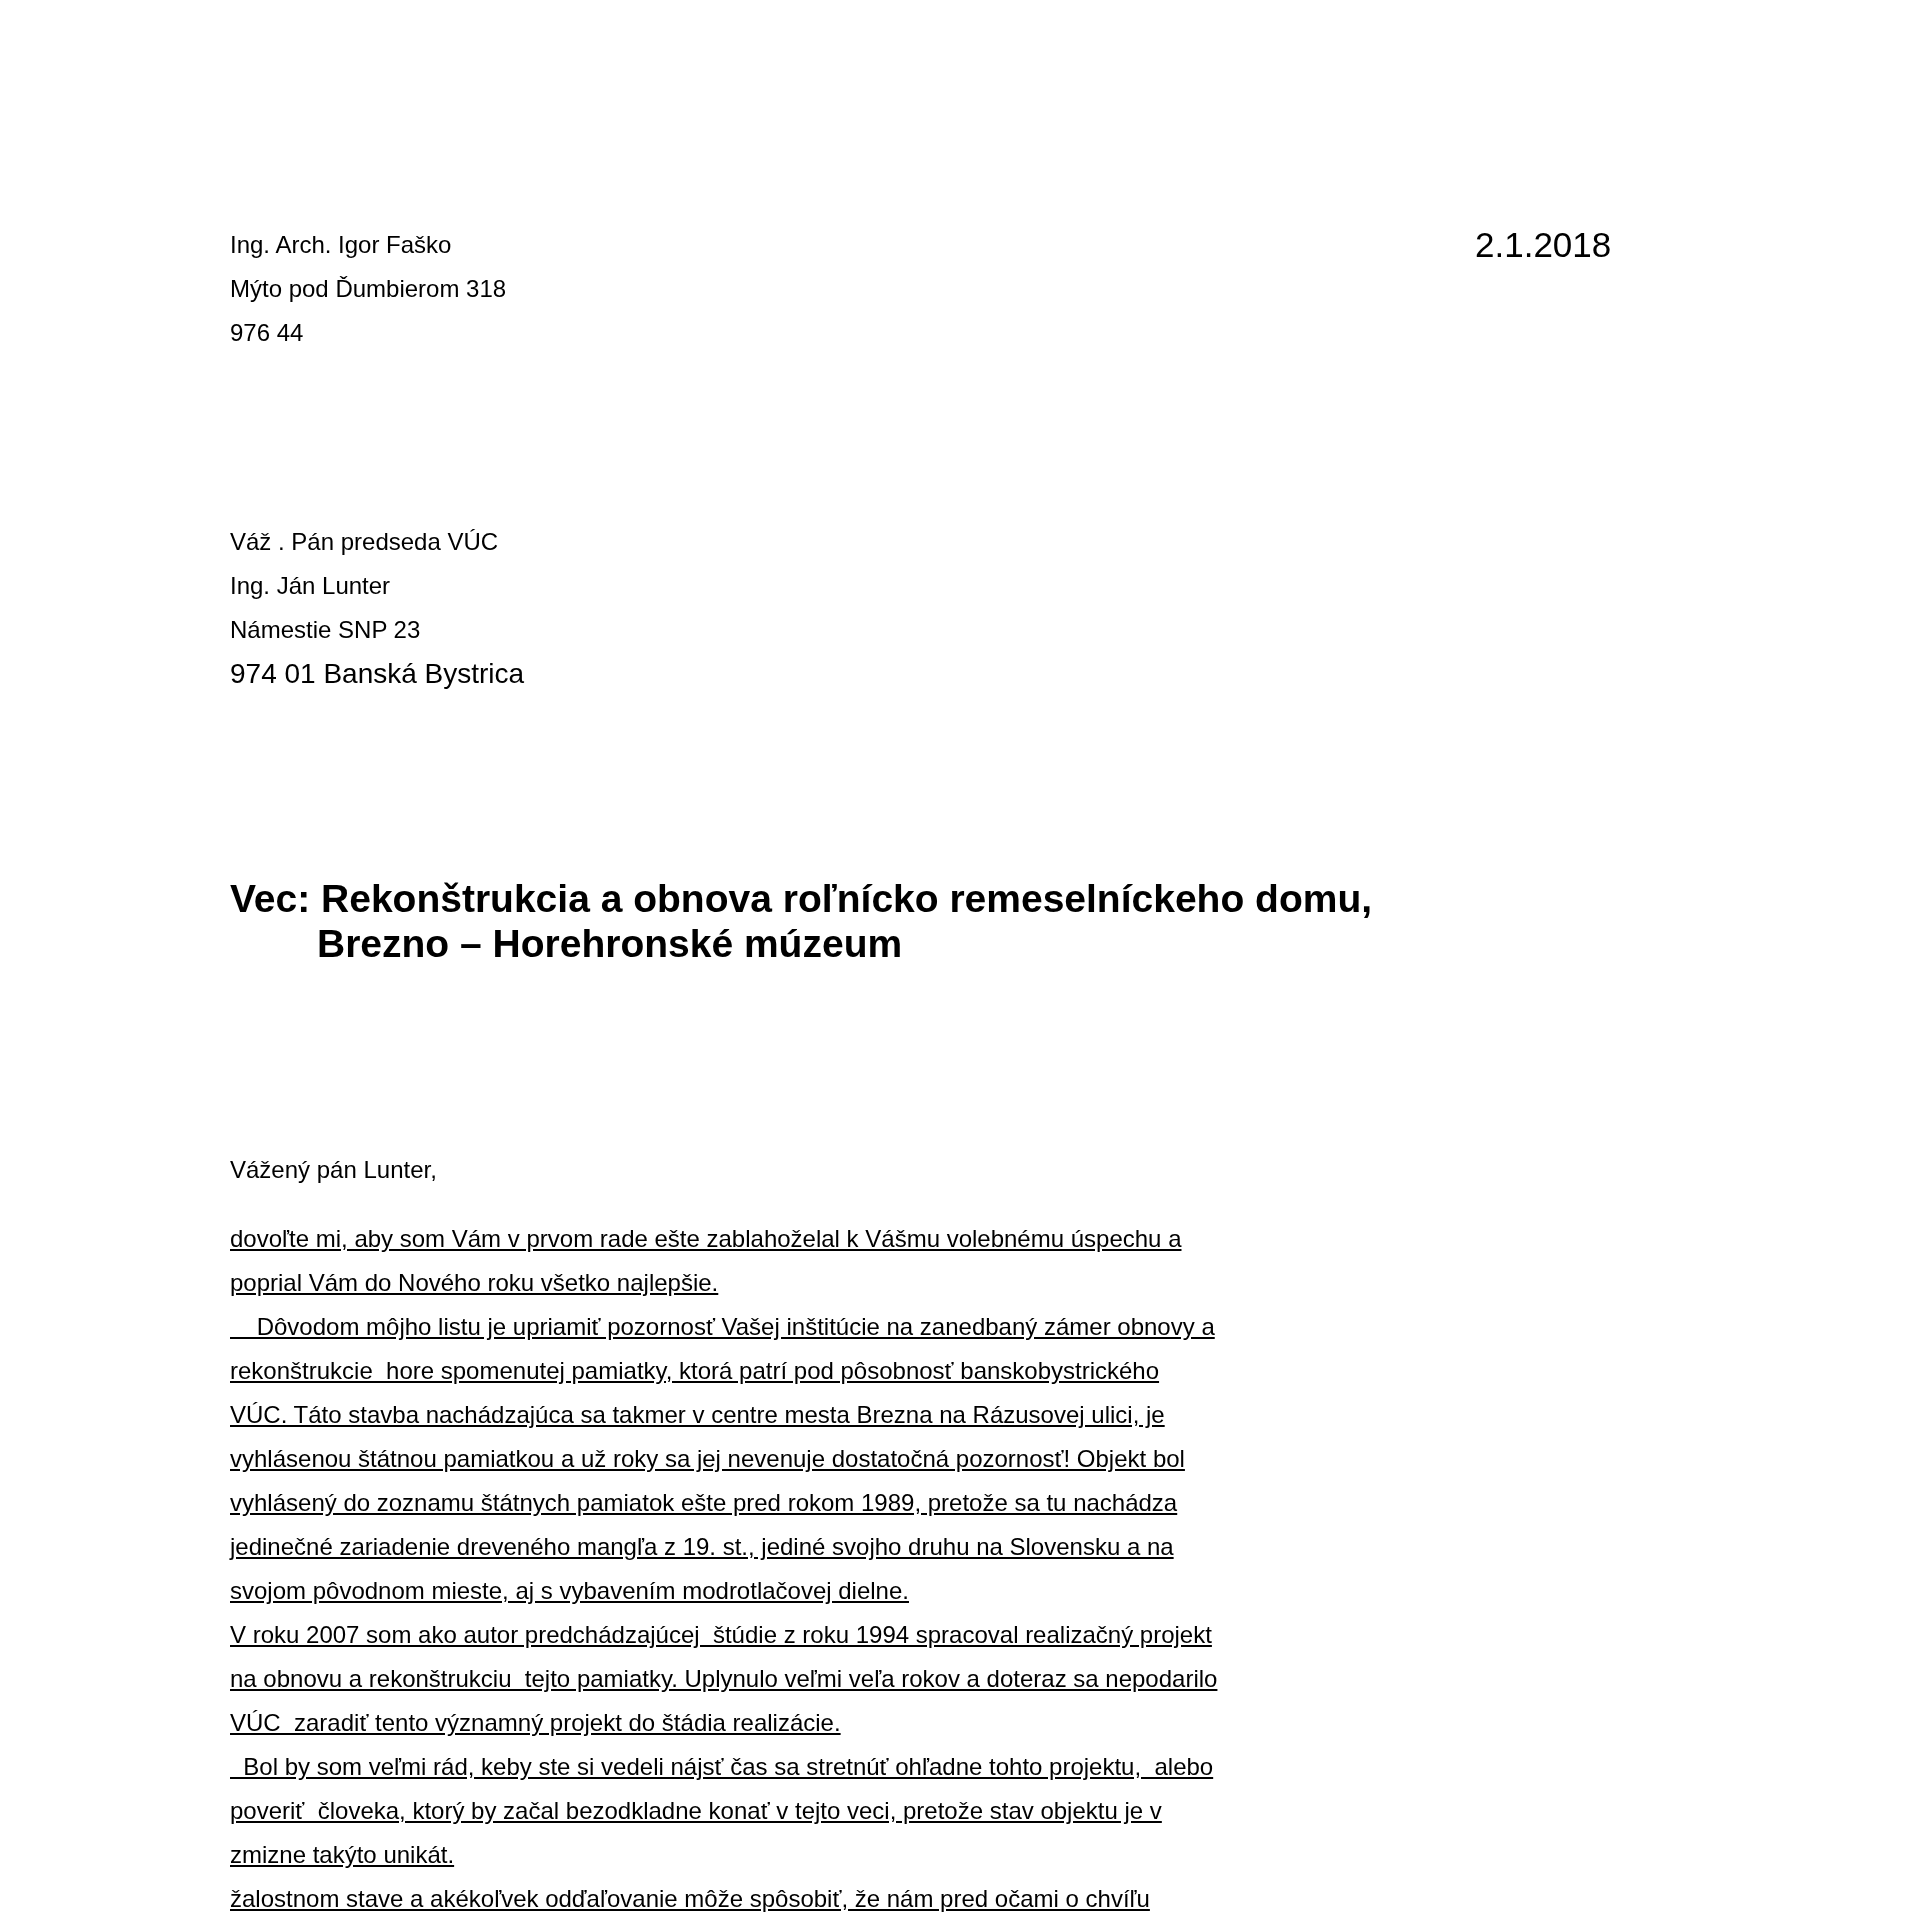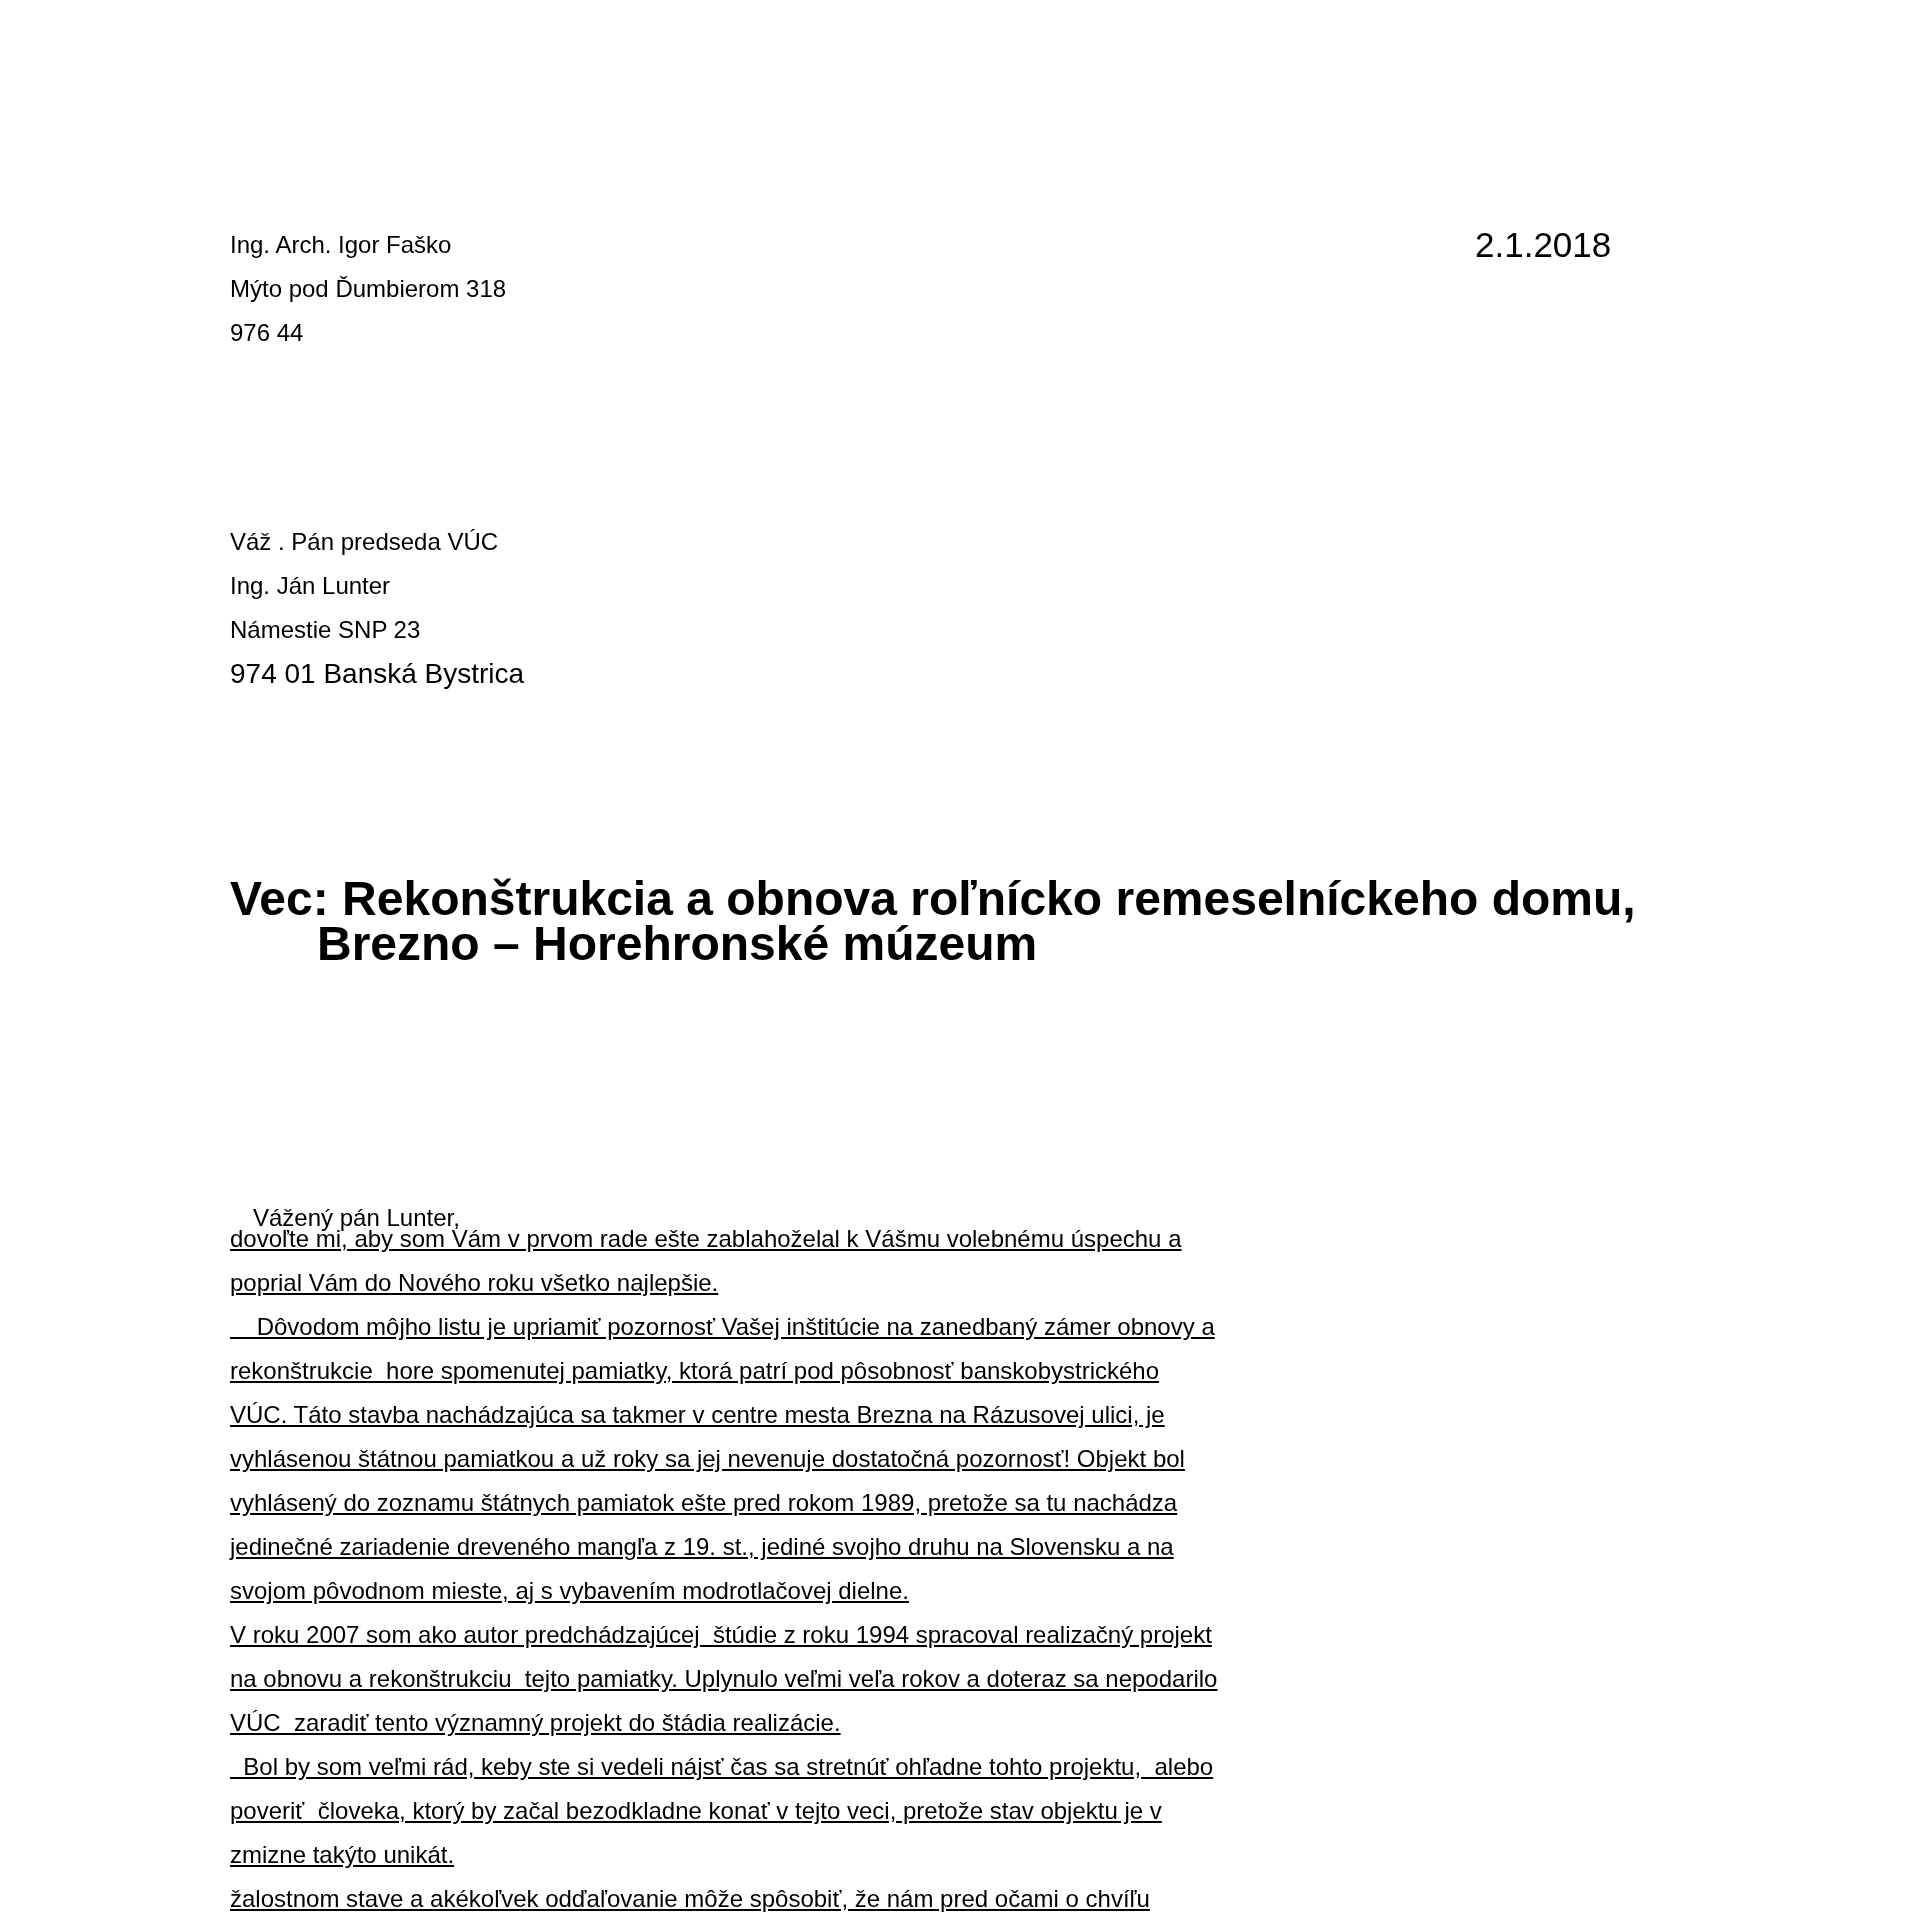--- a/index.html
+++ b/index.html
@@ -11,23 +11,23 @@
       font-family: "Liberation Sans", sans-serif;
       color: #000000;
     }
     .page { position: absolute; left: 0; top: 0; width: 1910px; height: 2703px; background: #ffffff; }
     .blk { position: absolute; left: 230px; }
     .line { font-size: 24px; line-height: 44px; white-space: pre; }
     .line.big { font-size: 28px; }
     .sender { top: 223px; }
     .date { position: absolute; top: 223px; left: 1475px; font-size: 35px; line-height: 44px; }
     .recipient { top: 520px; }
-    .subject { top: 876px; font-weight: bold; font-size: 48px; line-height: 45px; }
+    .subject { top: 876px; font-weight: bold; font-size: 39px; line-height: 45px; }
     .subject .l2 { padding-left: 87px; }
-    .salutation { top: 1196px; margin-left: 23px; }
+    .salutation { top: 1148px; }
     .body { top: 1217px; width: 1502px; }
     .body .line { line-height: 44px; text-decoration: underline; }
   </style>
 </head>
 <body>
 
 <div class="page">
 
   <div class="blk sender">
     <div class="line">Ing. Arch. Igor Faško</div>

